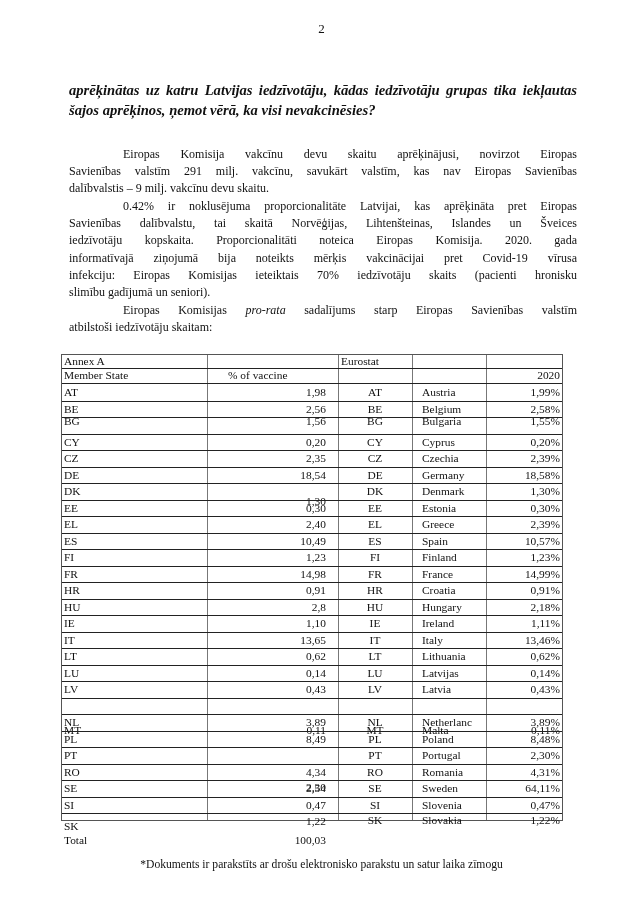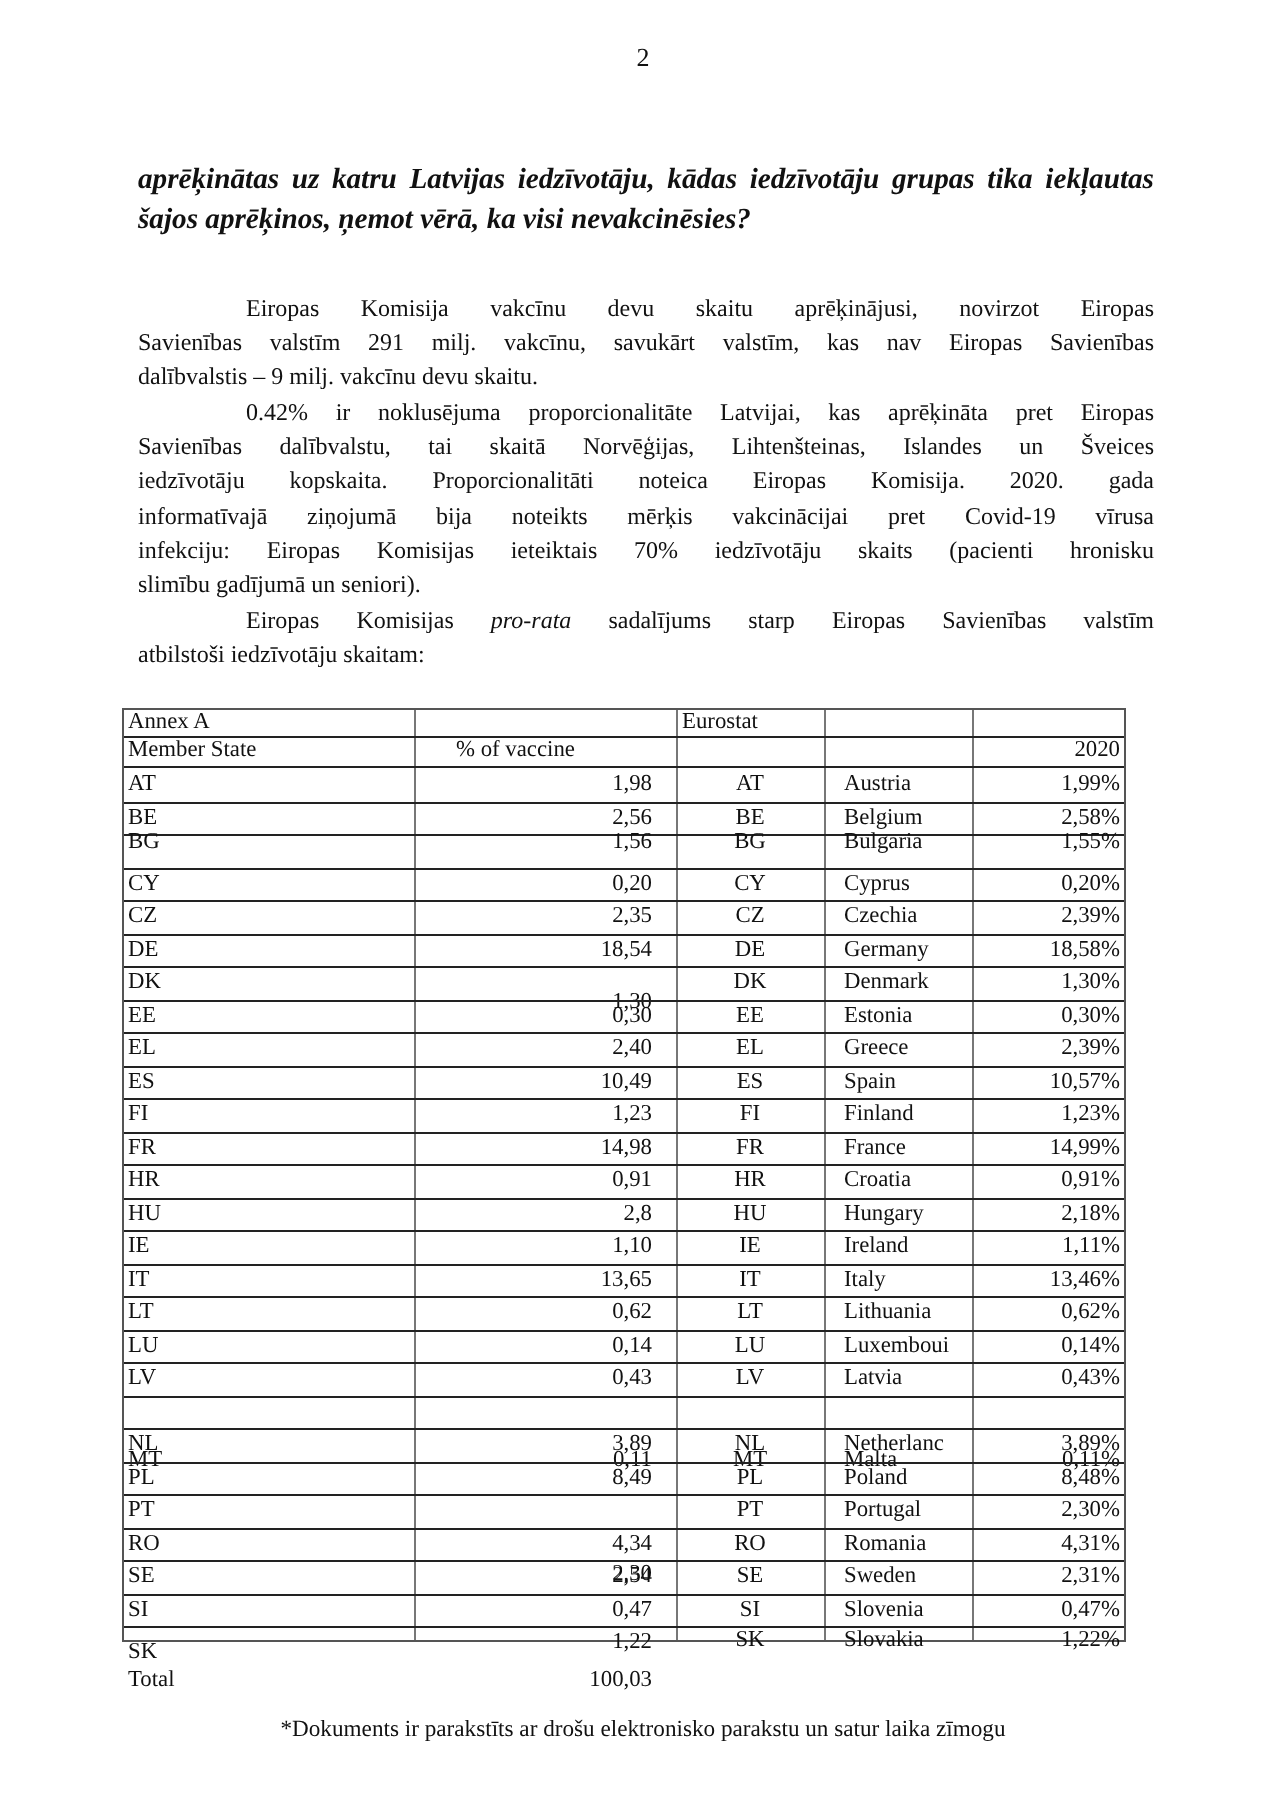--- a/index.html
+++ b/index.html
@@ -213,21 +213,21 @@
         <span class="cell c-pct" style="top: 2px;">0,62</span>
         <span class="cell c-code2" style="top: 2px;">LT</span>
         <span class="cell c-name" style="top: 2px;">Lithuania</span>
         <span class="cell c-pct2" style="top: 2px;">0,62%</span>
       </div>
       <div class="hline" style="top: 309.5px;"></div>
       <div class="row" style="top: 309.5px; height: 16.5px;">
         <span class="cell c-code" style="top: 2px;">LU</span>
         <span class="cell c-pct" style="top: 2px;">0,14</span>
         <span class="cell c-code2" style="top: 2px;">LU</span>
-        <span class="cell c-name" style="top: 2px;">Luxemboui</span>
+        <span class="cell c-name" style="top: 2px;">Latvijas</span>
         <span class="cell c-pct2" style="top: 2px;">0,14%</span>
       </div>
       <div class="hline" style="top: 326px;"></div>
       <div class="row" style="top: 326px; height: 16.5px;">
         <span class="cell c-code" style="top: 2px;">LV</span>
         <span class="cell c-pct" style="top: 2px;">0,43</span>
         <span class="cell c-code2" style="top: 2px;">LV</span>
         <span class="cell c-name" style="top: 2px;">Latvia</span>
         <span class="cell c-pct2" style="top: 2px;">0,43%</span>
       </div>
@@ -270,21 +270,21 @@
         <span class="cell c-code2" style="top: 2px;">RO</span>
         <span class="cell c-name" style="top: 2px;">Romania</span>
         <span class="cell c-pct2" style="top: 2px;">4,31%</span>
       </div>
       <div class="hline" style="top: 425px;"></div>
       <div class="row" style="top: 425px; height: 16.5px;">
         <span class="cell c-code" style="top: 2px;">SE</span>
         <span class="cell c-pct" style="top: 2px;">2,54</span>
         <span class="cell c-code2" style="top: 2px;">SE</span>
         <span class="cell c-name" style="top: 2px;">Sweden</span>
-        <span class="cell c-pct2" style="top: 2px;">2,31%</span>
+        <span class="cell c-pct2" style="top: 2px;">64,11%</span>
       </div>
       <div class="hline" style="top: 441.5px;"></div>
       <div class="row" style="top: 441.5px; height: 16.5px;">
         <span class="cell c-code" style="top: 2px;">SI</span>
         <span class="cell c-pct" style="top: 2px;">0,47</span>
         <span class="cell c-code2" style="top: 2px;">SI</span>
         <span class="cell c-name" style="top: 2px;">Slovenia</span>
         <span class="cell c-pct2" style="top: 2px;">0,47%</span>
       </div>
       <div class="hline" style="top: 458px;"></div>

